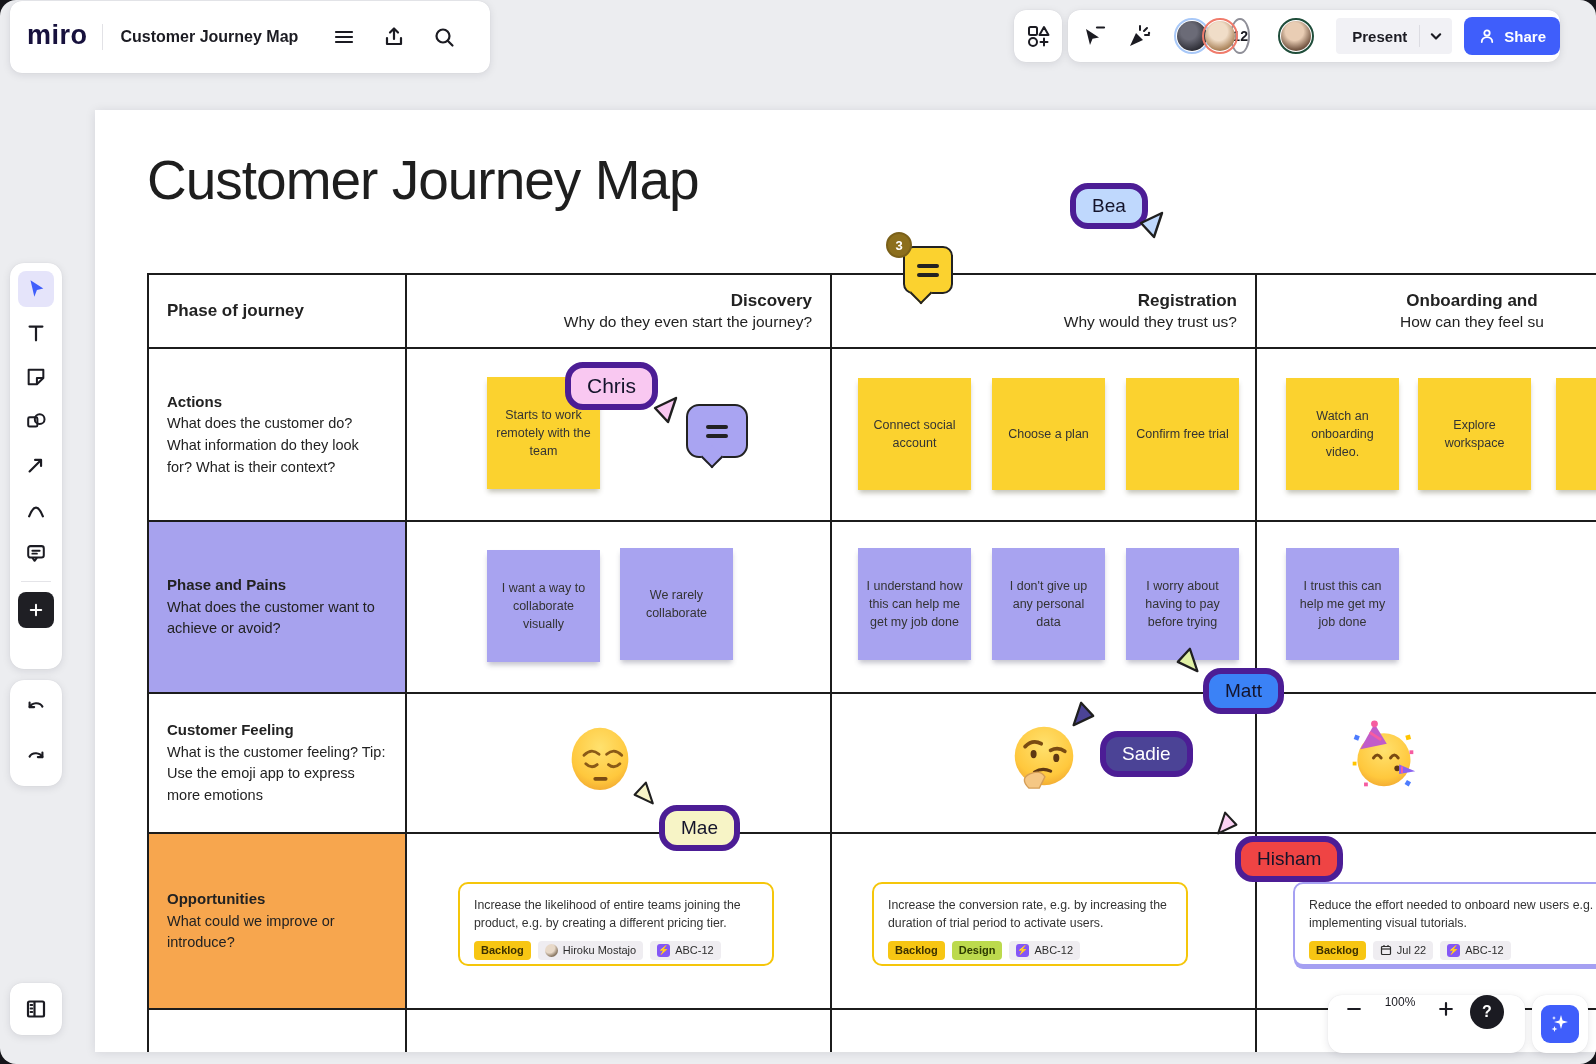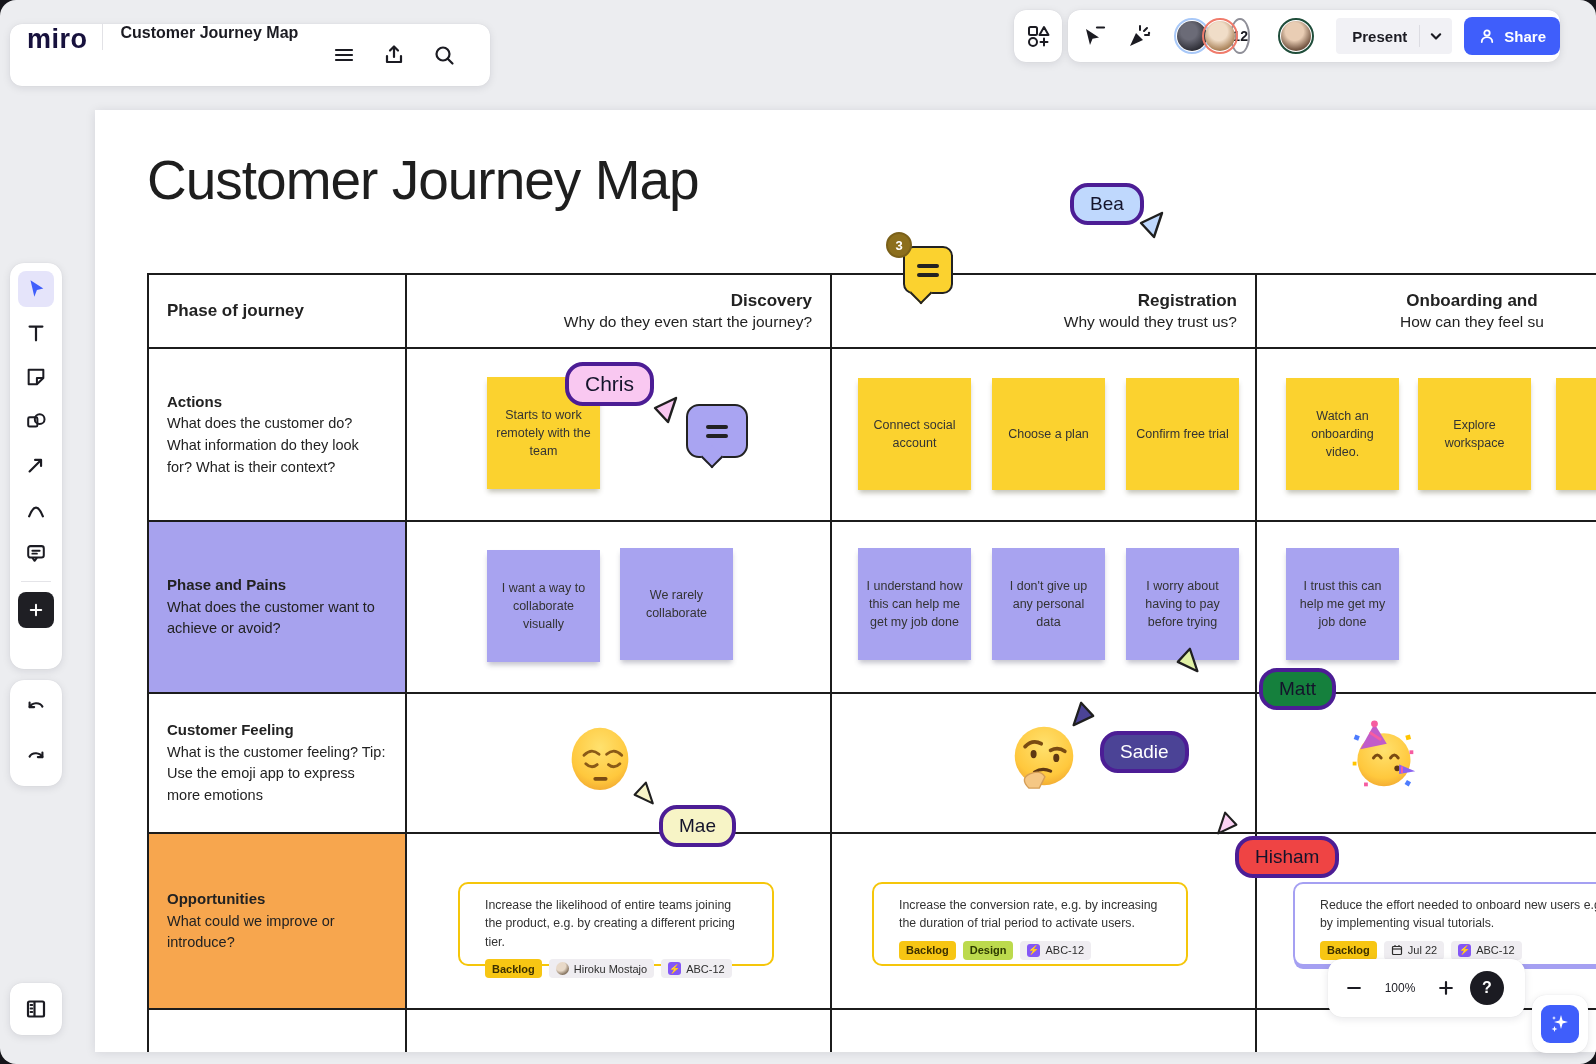--- a/index.html
+++ b/index.html
@@ -1,20 +1,20 @@
 <!DOCTYPE html>
 <html><head>
 <meta charset="utf-8">
 <style>
   html,body{margin:0;padding:0;background:#15151a;font-family:"Liberation Sans",sans-serif;}
   .window{position:relative;width:1596px;height:1064px;margin:0 auto;background:#ECEDF0;border-radius:16px;overflow:hidden;}
   
   .fcard{position:absolute;background:#fff;border-radius:12px;box-shadow:0 2px 8px rgba(20,20,40,.10),0 0 1px rgba(20,20,40,.12);}
   
-  .tl-bar{left:10px;top:24px;width:480px;height:62px;display:flex;}
+  .tl-bar{left:10px;top:1px;width:480px;height:72px;display:flex;align-items:center;}
   .logo{font-size:27px;font-weight:700;color:#17113d;letter-spacing:.5px;padding:0 14px 4px 17px;}
   .vdiv{width:1px;height:26px;background:#E2E2E6;}
   .board-title{font-size:16px;font-weight:600;color:#1b1b22;padding:0 18px;flex:0 0 auto;}
   .tl-icons{display:flex;align-items:center;gap:22px;margin-left:14px;}
   .icon-btn{width:28px;height:28px;display:flex;align-items:center;justify-content:center;cursor:pointer;border-radius:6px;}
   
   .shapes-card{left:1014px;top:10px;width:48px;height:52px;display:flex;align-items:center;justify-content:center;}
   .main-card{left:1068px;top:10px;width:492px;height:52px;display:flex;align-items:center;}
   .avatar{width:36px;height:36px;border-radius:50%;border:2px solid;box-sizing:border-box;position:relative;flex:0 0 auto;}
   .avatar .ph{position:absolute;inset:1px;border-radius:50%;}
@@ -25,21 +25,21 @@
   .share-btn{height:38px;background:#3F5EFB;border-radius:8px;display:flex;align-items:center;gap:8px;padding:0 14px;cursor:pointer;}
   .share-btn span{color:#fff;font-size:15px;font-weight:700;}
   
   .tool-card{left:10px;top:263px;width:52px;height:406px;border-radius:14px;display:flex;flex-direction:column;align-items:center;padding-top:8px;box-sizing:border-box;gap:8px;}
   .tool{width:36px;height:36px;border-radius:8px;display:flex;align-items:center;justify-content:center;cursor:pointer;}
   .tool.active{background:#E5E4FA;}
   .tool-div{width:30px;height:1px;background:#E4E4E8;margin:2px 0;}
   .undo-card{left:10px;top:680px;width:52px;height:106px;border-radius:14px;display:flex;flex-direction:column;align-items:center;justify-content:center;gap:14px;}
   .frames-card{left:10px;top:983px;width:52px;height:52px;border-radius:12px;display:flex;align-items:center;justify-content:center;}
   
-  .zoom-card{left:1328px;top:959px;width:197px;height:58px;display:flex;align-items:center;padding:0 12px;box-sizing:border-box;gap:10px;border-radius:14px;}
+  .zoom-card{left:1328px;top:995px;width:197px;height:58px;display:flex;padding:0 12px;box-sizing:border-box;gap:10px;border-radius:14px;}
   .zoom-label{font-size:12px;color:#1b1b22;width:44px;text-align:center;}
   .help-circle{width:34px;height:34px;border-radius:50%;background:#1b1b22;color:#fff;font-size:16px;font-weight:700;display:flex;align-items:center;justify-content:center;cursor:pointer;}
   .ai-card{left:1532px;top:995px;width:56px;height:58px;display:flex;align-items:center;justify-content:center;border-radius:14px;}
   .ai-btn{width:38px;height:38px;border-radius:9px;background:#3F5EFB;display:flex;align-items:center;justify-content:center;cursor:pointer;}
   
   .board-frame{position:absolute;left:95px;top:110px;width:1520px;height:942px;background:#fff;box-shadow:0 1px 10px rgba(20,20,40,.10);overflow:hidden;}
   .page-title{position:absolute;left:52px;top:38px;font-size:55px;font-weight:500;color:#1e1e1e;letter-spacing:-1px;cursor:default;}
   .jtable{position:absolute;left:52px;top:163px;display:grid;grid-template-columns:258px 425px 425px 432px;grid-template-rows:74px 173px 172px 140px 176px 60px;border-top:2px solid #1c1c1c;border-left:2px solid #1c1c1c;}
   .cell{border-right:2px solid #1c1c1c;border-bottom:2px solid #1c1c1c;box-sizing:border-box;padding:12px 18px;color:#222;}
   .corner{display:flex;align-items:center;font-size:17px;font-weight:700;}
@@ -49,27 +49,27 @@
   .colhead .s{font-size:15.5px;margin-top:2px;}
   .rowlabel{display:flex;flex-direction:column;justify-content:center;font-size:14.5px;line-height:1.5;}
   .rowlabel .t{font-weight:700;font-size:15px;}
   .bg-purple{background:#A7A2EE;}
   .bg-orange{background:#F7A64E;}
   
   .sticky{position:absolute;width:113px;height:112px;display:flex;align-items:center;justify-content:center;text-align:center;padding:8px;box-sizing:border-box;font-size:12.5px;line-height:1.45;color:#333;box-shadow:0 4px 5px -1px rgba(60,55,20,.30);cursor:pointer;}
   .sticky.yellow{background:#FBD22F;}
   .sticky.purple{background:#A8A3F0;box-shadow:0 4px 5px -1px rgba(60,60,90,.30);}
   .emoji{position:absolute;cursor:pointer;}
-  .cursor-label{position:absolute;border:4px solid #4c1d95;border-radius:18px;display:flex;align-items:center;justify-content:center;font-size:19px;padding:6px 16px;white-space:nowrap;text-align:center;}
+  .cursor-label{position:absolute;border:6px solid #4c1d95;border-radius:18px;display:flex;align-items:center;justify-content:center;font-size:19px;padding:6px 16px;white-space:nowrap;text-align:center;}
   .cursor-arrow{position:absolute;}
   .comment-bubble{position:absolute;border:2.5px solid #222;border-radius:10px;display:flex;flex-direction:column;align-items:center;justify-content:center;gap:5px;cursor:pointer;}
   .comment-bubble .ln{width:22px;height:4px;border-radius:2px;background:#222;}
   .comment-tail{position:absolute;width:14px;height:14px;border-right:2.5px solid #222;border-bottom:2.5px solid #222;transform:rotate(45deg);}
   .badge{position:absolute;width:26px;height:26px;border-radius:50%;background:#8C6F1D;border:2px solid #7a6019;color:#fff;font-size:13px;font-weight:700;display:flex;align-items:center;justify-content:center;box-sizing:border-box;}
-  .opp-card{position:absolute;background:#fff;border:2px solid;border-radius:10px;padding:12px 25px;box-sizing:border-box;width:316px;height:84px;cursor:pointer;}
+  .opp-card{position:absolute;background:#fff;border:2px solid;border-radius:10px;padding:12px 14px;box-sizing:border-box;width:316px;height:84px;cursor:pointer;}
   .opp-card .txt{font-size:12.3px;line-height:1.5;color:#333;}
   .tags{display:flex;gap:7px;margin-top:8px;}
   .tag{display:flex;align-items:center;gap:5px;font-size:11px;color:#2d2d2d;background:#EFEDF1;border-radius:4px;padding:3px 7px;white-space:nowrap;}
   .tag.status{background:#F7C613;font-weight:600;color:#3c3000;}
   .tag.design{background:#BCDA4D;font-weight:600;color:#2c3a00;}
   .jira-ic{width:13px;height:13px;border-radius:3px;background:#8456F6;color:#fff;font-size:9px;display:flex;align-items:center;justify-content:center;}
   .mini-av{width:13px;height:13px;border-radius:50%;background:radial-gradient(circle at 35% 30%,#e8d9c8 0 40%,#8c7a66 70%,#55493b);}
 </style>
 </head>
 <body>
@@ -261,21 +261,21 @@
         </svg>
     </div>
     <div class="cursor-label" style="left: 470px; top: 252px; font-size: 21px; background-color: rgb(249, 200, 241); color: rgb(20, 20, 43);">
         <span>Chris</span>
       </div>
     <div class="cursor-arrow" style="left:557px;top:285px">
       <svg width="30" height="30" viewBox="0 0 30 30" style="transform:scaleX(-1)">
           <path d="M6 3 L27 13 L14 27 Z" fill="#F9C8F1" stroke="#1f1f1f" stroke-width="2.4" stroke-linejoin="round"></path>
         </svg>
     </div>
-    <div class="cursor-label" style="left: 1164px; top: 558px; background-color: #15803d; color: rgb(20, 20, 43);">
+    <div class="cursor-label" style="left: 1108px; top: 558px; background-color: #3b82f6; color: rgb(20, 20, 43);">
         <span>Matt</span>
       </div>
     <div class="cursor-arrow" style="left:1080px;top:536px">
       <svg width="28" height="28" viewBox="0 0 30 30" style="transform:rotate(180deg)">
           <path d="M6 3 L27 13 L14 27 Z" fill="#E1F1A5" stroke="#1f1f1f" stroke-width="2.4" stroke-linejoin="round"></path>
         </svg>
     </div>
     <div class="cursor-label" style="left: 1005px; top: 621px; background-color: rgb(75, 67, 150); color: rgb(255, 255, 255);">
         <span>Sadie</span>
       </div>

